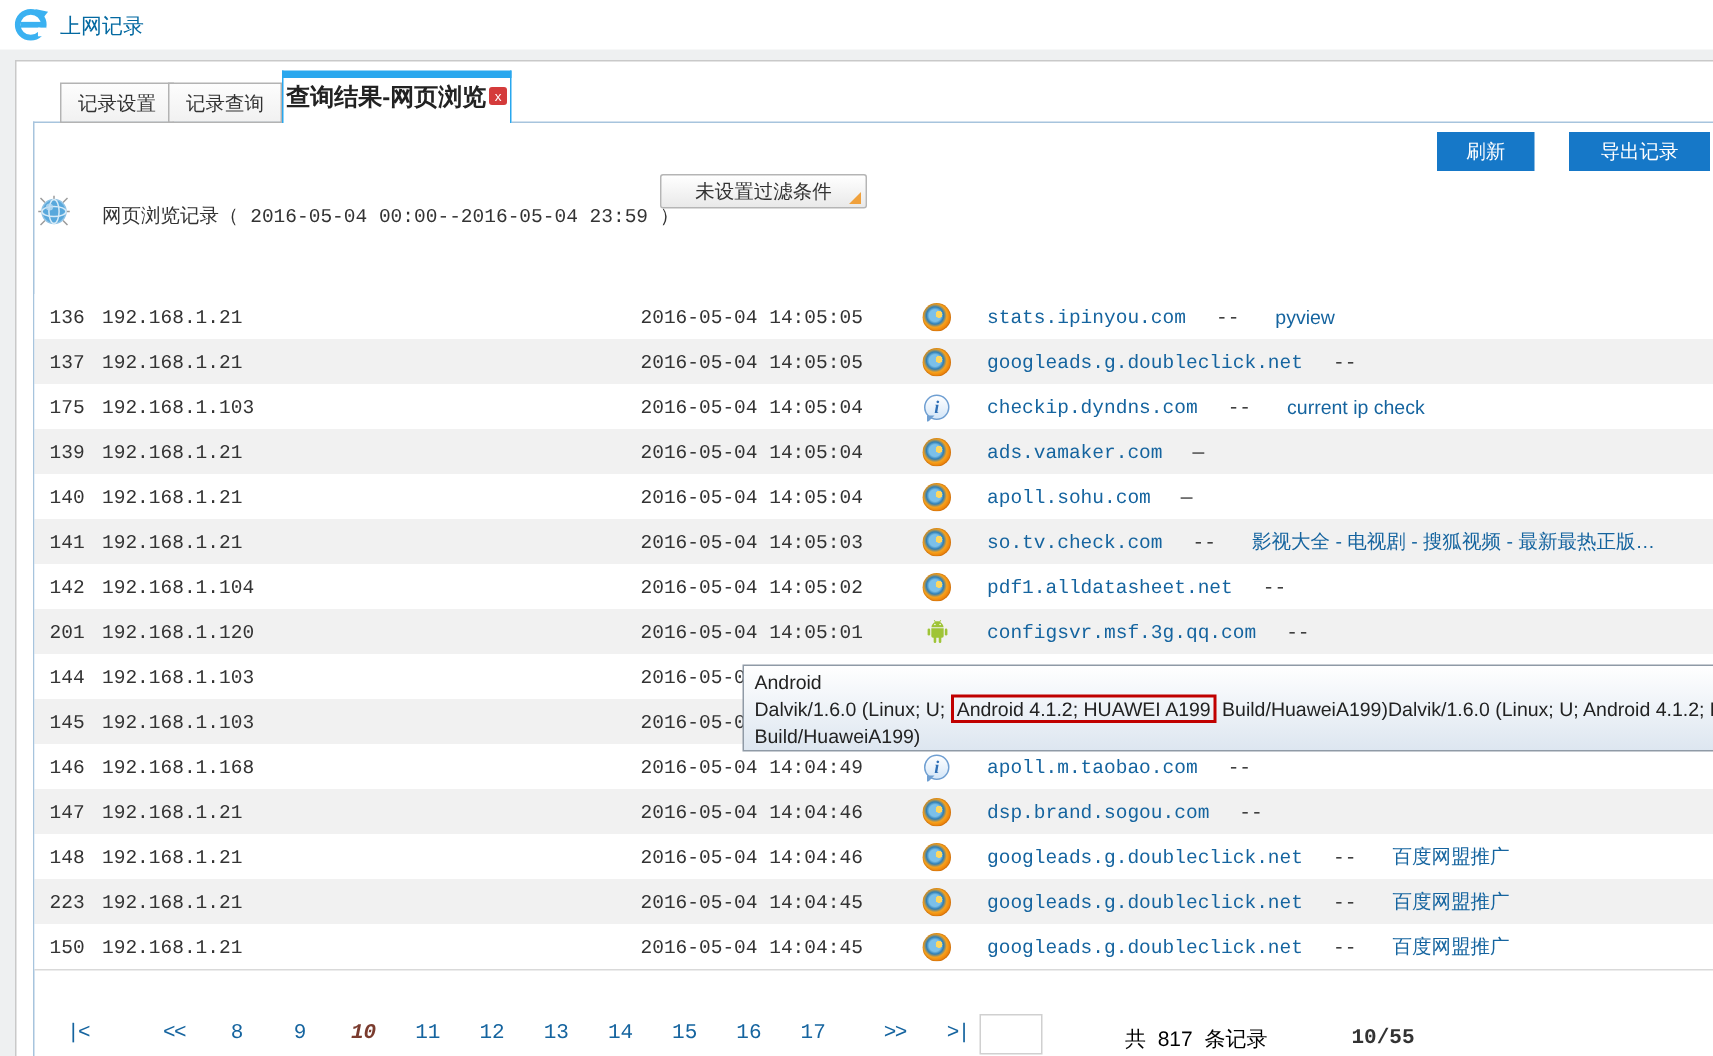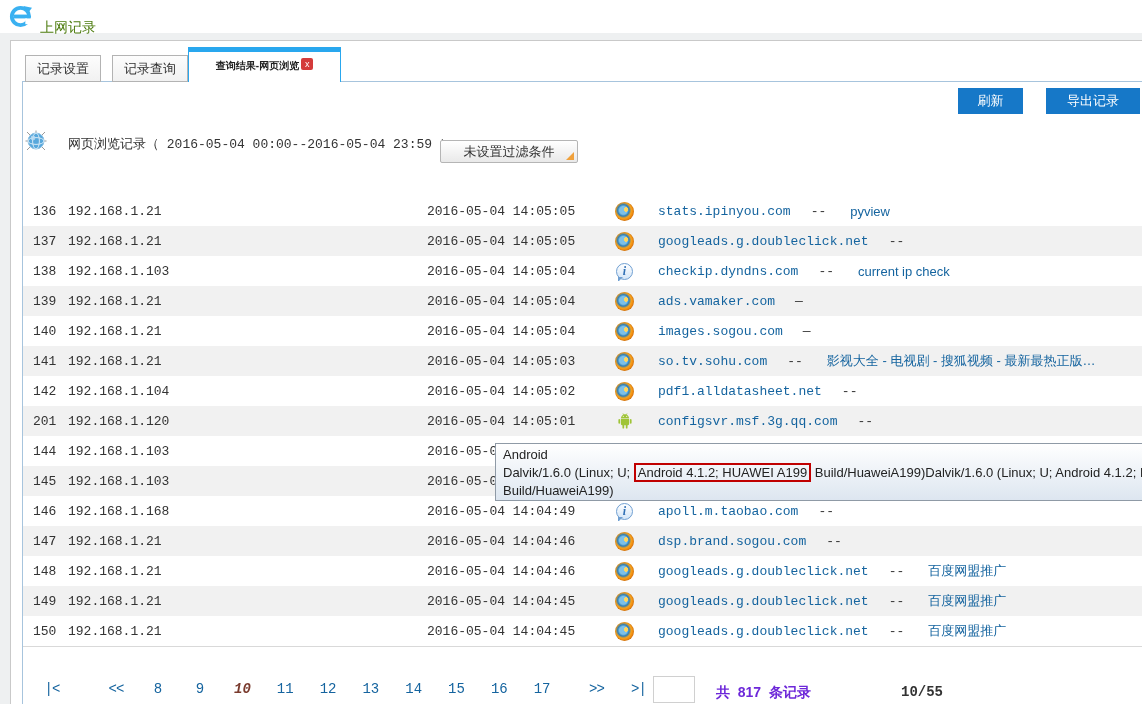--- a/index.html
+++ b/index.html
@@ -4,43 +4,43 @@
 <style>
   * { margin:0; padding:0; box-sizing:border-box; }
   html,body { width:1142px; height:704px; }
   body { font-family:"Liberation Sans","DejaVu Sans",sans-serif; font-size:13px; color:#333; background:#fff; }
   .mono { font-family:"Liberation Mono","DejaVu Sans Mono",monospace; }
   #stage { position:relative; width:1142px; height:704px; overflow:hidden; background:#eef0f1; }
 
   
   .topbar { position:absolute; left:0; top:0; width:1142px; height:33px; background:#fff; }
   .ie-icon { position:absolute; left:8px; top:4px; width:25px; height:25px; }
-  .app-title { position:absolute; left:40px; top:19px; font-size:14px; color:#4d7c0f; }
+  .app-title { position:absolute; left:40px; top:9px; font-size:14px; color:#0369a1; }
 
   
   .panel { position:absolute; left:10px; top:40px; width:1140px; height:670px; background:#fff; border:1px solid #c9c9c9; }
   .content-box { position:absolute; left:22px; top:81px; width:1126px; height:629px; background:#fff; border:1px solid #a7c4dd; border-right:none; border-bottom:none; }
 
   
   .tab { position:absolute; top:55px; height:27px; background:linear-gradient(#fdfdfd,#f1f1f1); border:1px solid #b3b3b3; color:#333; text-align:center; line-height:25px; cursor:pointer; z-index:5; }
-  .tab1 { left:25px; width:76px; }
+  .tab1 { left:40px; width:76px; }
   .tab2 { left:112px; width:76px; }
   .tab-active { position:absolute; left:188px; top:47px; width:153px; height:35px; background:#fff; border:1px solid #29a7ee; border-top:5px solid #29a7ee; border-bottom:none; z-index:6; text-align:center; }
-  .tab-active .lbl { font-weight:bold; font-size:10px; color:#222; line-height:28px; vertical-align:middle; }
+  .tab-active .lbl { font-weight:bold; font-size:16px; color:#222; line-height:28px; vertical-align:middle; }
   .tab-close { display:inline-block; width:12px; height:12px; margin-left:2px; background:#d43b3b; color:#fff; font-size:9px; line-height:12px; text-align:center; border-radius:2px; vertical-align:2px; cursor:pointer; }
 
   
   .btn-blue { position:absolute; top:88px; height:26px; background:#1678c8; color:#fff; border:none; font-size:13px; text-align:center; line-height:26px; cursor:pointer; }
   .btn-refresh { left:958px; width:65px; }
   .btn-export { left:1046px; width:94px; }
 
   
   .globe-icon { position:absolute; left:25px; top:130px; width:22px; height:22px; }
   .query-label { position:absolute; left:68px; top:135px; font-size:13px; color:#333; white-space:pre; }
-  .filter-btn { position:absolute; left:440px; top:140px; width:138px; height:23px; background:linear-gradient(#ffffff,#e9e9e9); border:1px solid #b5b5b5; border-radius:2px; text-align:center; line-height:21px; font-size:13px; color:#333; cursor:pointer; }
+  .filter-btn { position:absolute; left:440px; top:116px; width:138px; height:23px; background:linear-gradient(#ffffff,#e9e9e9); border:1px solid #b5b5b5; border-radius:2px; text-align:center; line-height:21px; font-size:13px; color:#333; cursor:pointer; }
   .pencil { position:absolute; right:3px; bottom:2px; width:0; height:0; border-left:8px solid transparent; border-bottom:8px solid #f0a13c; }
 
   
   .thead { position:absolute; left:23px; top:158px; width:1119px; height:38px; display:flex; background:linear-gradient(#f7f7f7,#e6e6e6); border-top:1px solid #c8c8c8; border-bottom:1px solid #c8c8c8; }
   .th { display:flex; align-items:center; justify-content:center; border-right:1px solid #cfcfcf; font-size:13px; color:#333; }
   .th:last-child { border-right:none; }
   .c-no { width:41px; } .c-ip { width:158px; } .c-acct { width:202px; } .c-time { width:180px; } .c-title { flex:1; }
 
   .tbody { position:absolute; left:23px; top:196px; width:1119px; }
   .trow { display:flex; height:30px; align-items:center; background:#fff; }
@@ -69,21 +69,21 @@
   .redbox { border:2px solid #c00000; padding:0 2px; }
 
   
   .pager { position:absolute; left:44px; top:681px; display:flex; align-items:center; gap:26px; font-size:14px; z-index:3; }
   .pg { color:#15649f; cursor:pointer; min-width:16px; text-align:center; }
   .pg.nav { letter-spacing:-1px; }
   .pg.current { color:#7a3b2e; font-weight:bold; cursor:default;font-style:italic; }
   .pg-first { margin-right:22px; }
   .pg-next { margin-left:12px; }
   .page-input { position:absolute; left:653px; top:676px; width:42px; height:27px; border:1px solid #d0d0d0; background:#fff; font-size:13px; text-align:center; }
-  .total-text { position:absolute; left:716px; top:684px; font-size:14px; color:#6d28d9; white-space:pre;font-weight:bold; }
+  .total-text { position:absolute; left:750px; top:684px; font-size:14px; color:#000000; white-space:pre; }
   .page-indicator { position:absolute; left:901px; top:684px; font-size:14px; color:#333; font-weight:bold; }
 </style>
 </head>
 <body>
 
 <div id="stage">
 
   <div class="topbar">
     <svg class="ie-icon" viewBox="0 0 26 26">
       <circle cx="13" cy="13" r="9" fill="none" stroke="#3ab1f1" stroke-width="4"></circle>
@@ -153,21 +153,21 @@
         <span class="icon">
             <span class="ff-icon"></span>
           </span>
 
         <span class="dom mono">googleads.g.doubleclick.net</span>
         <span class="sep mono">--</span>
         <span class="ptitle"></span>
       </div>
     </div>
       <div class="trow">
-      <div class="td c-no mono">138</div>
+      <div class="td c-no mono">175</div>
       <div class="td c-ip mono">192.168.1.103</div>
       <div class="td c-acct"></div>
       <div class="td c-time mono">2016-05-04 14:05:04</div>
       <div class="td c-title">
 
         <span class="icon">
             <span class="info-icon">i</span>
           </span>
 
         <span class="dom mono">checkip.dyndns.com</span>
@@ -193,36 +193,36 @@
       <div class="trow">
       <div class="td c-no mono">140</div>
       <div class="td c-ip mono">192.168.1.21</div>
       <div class="td c-acct"></div>
       <div class="td c-time mono">2016-05-04 14:05:04</div>
       <div class="td c-title">
         <span class="icon">
             <span class="ff-icon"></span>
           </span>
 
-        <span class="dom mono">images.sogou.com</span>
+        <span class="dom mono">apoll.sohu.com</span>
         <span class="sep mono">—</span>
         <span class="ptitle"></span>
       </div>
     </div>
       <div class="trow alt">
       <div class="td c-no mono">141</div>
       <div class="td c-ip mono">192.168.1.21</div>
       <div class="td c-acct"></div>
       <div class="td c-time mono">2016-05-04 14:05:03</div>
       <div class="td c-title">
         <span class="icon">
             <span class="ff-icon"></span>
           </span>
 
-        <span class="dom mono">so.tv.sohu.com</span>
+        <span class="dom mono">so.tv.check.com</span>
         <span class="sep mono">--</span>
         <span class="ptitle">影视大全 - 电视剧 - 搜狐视频 - 最新最热正版…</span>
       </div>
     </div>
       <div class="trow">
       <div class="td c-no mono">142</div>
       <div class="td c-ip mono">192.168.1.104</div>
       <div class="td c-acct"></div>
       <div class="td c-time mono">2016-05-04 14:05:02</div>
       <div class="td c-title">
@@ -321,21 +321,21 @@
         <span class="icon">
             <span class="ff-icon"></span>
           </span>
 
         <span class="dom mono">googleads.g.doubleclick.net</span>
         <span class="sep mono">--</span>
         <span class="ptitle">百度网盟推广</span>
       </div>
     </div>
       <div class="trow alt">
-      <div class="td c-no mono">149</div>
+      <div class="td c-no mono">223</div>
       <div class="td c-ip mono">192.168.1.21</div>
       <div class="td c-acct"></div>
       <div class="td c-time mono">2016-05-04 14:04:45</div>
       <div class="td c-title">
         <span class="icon">
             <span class="ff-icon"></span>
           </span>
 
         <span class="dom mono">googleads.g.doubleclick.net</span>
         <span class="sep mono">--</span>

